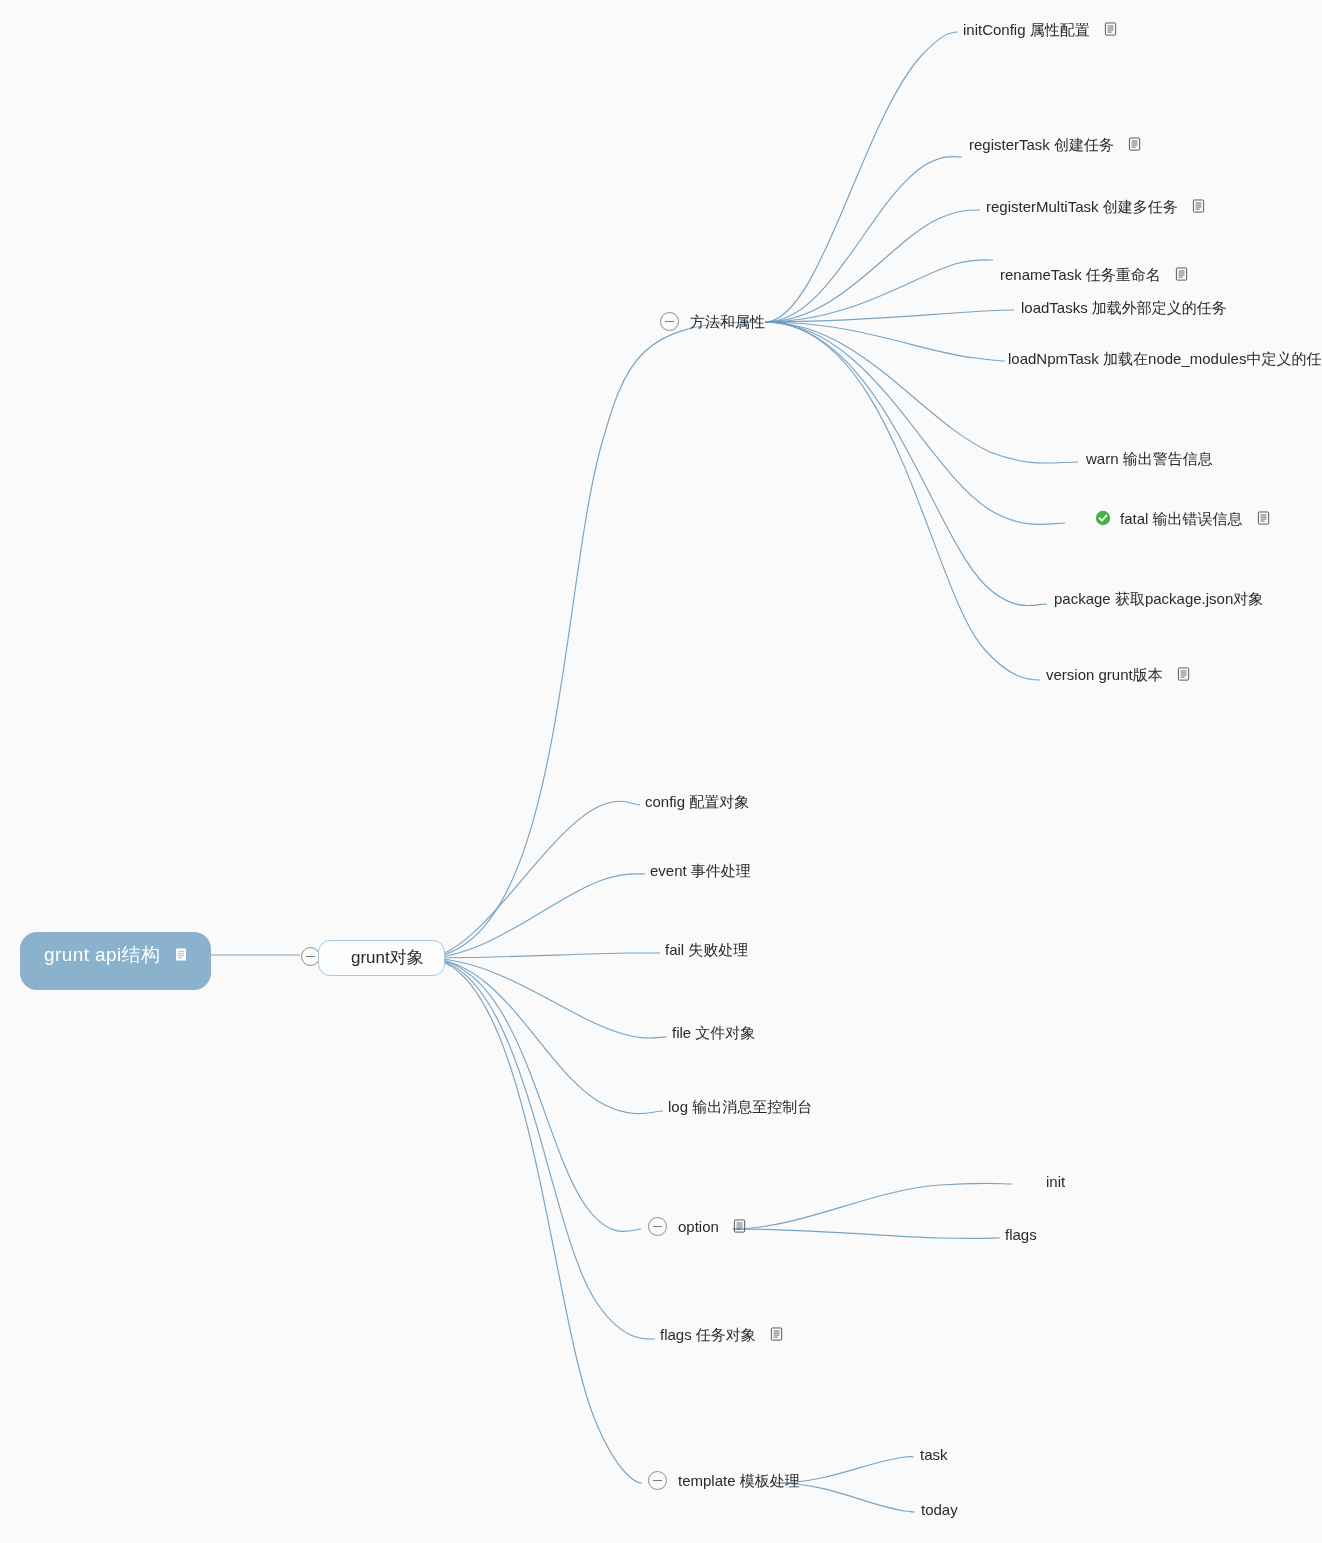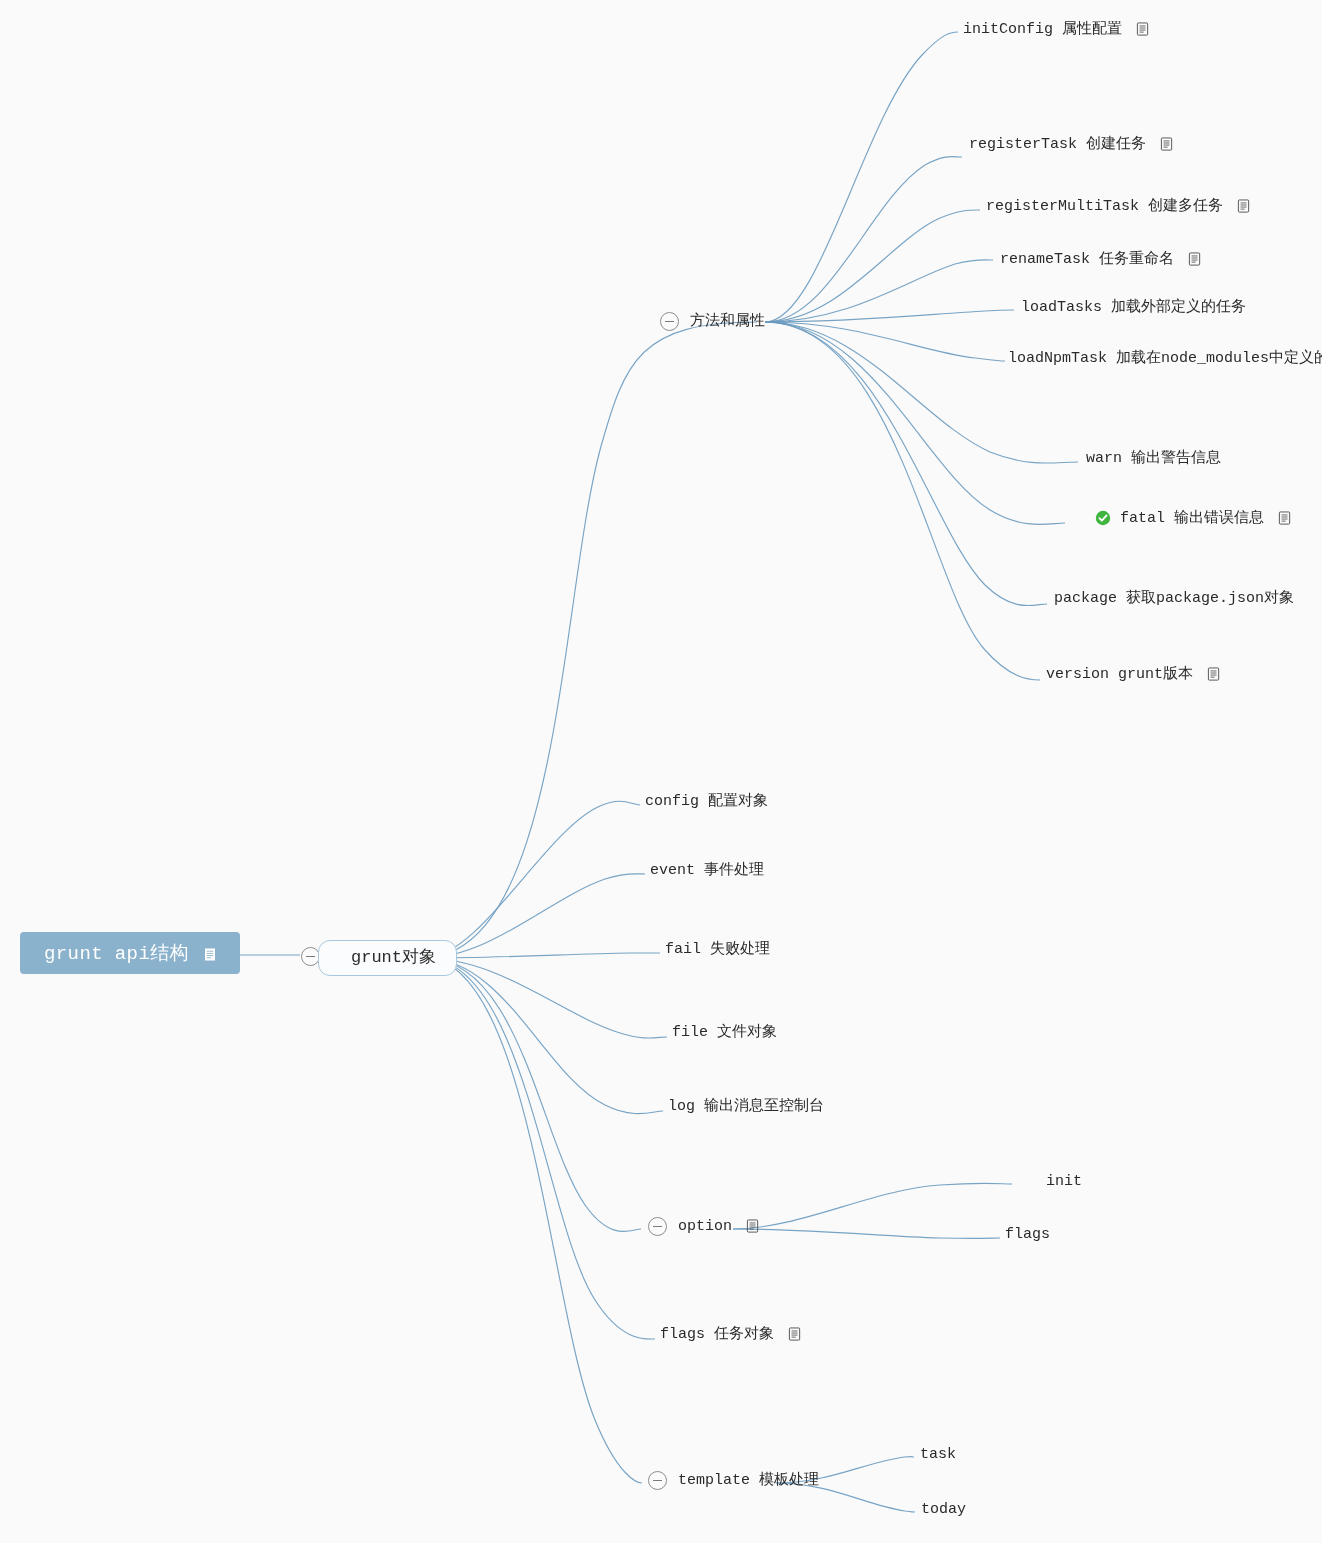--- a/index.html
+++ b/index.html
@@ -36,27 +36,26 @@
     opacity: 0.92;
   }
 
   
   .node {
     position: absolute;
     display: flex;
     align-items: center;
     white-space: nowrap;
     line-height: 1;
-    font-family: Liberation Mono, monospace;
   }
 
   .root-node {
     background: #8bb2cc;
-    border-radius: 4px;
-    padding: 13px 22px 10px 24px;
+    border-radius: 17px;
+    padding: 13px 22px 26px 24px;
     color: #ffffff;
     font-size: 19px;
     letter-spacing: 0.4px;
   }
   .root-label {
     font-size: 19px;
     color: #ffffff;
   }
 
   .box-node {
@@ -211,21 +210,21 @@
         <span class="note-icon">
           <svg width="14" height="15" viewBox="0 0 15 16" aria-hidden="true">
             <rect x="1.5" y="1" width="11" height="13" rx="1" fill="none" stroke="#4f4f4f" stroke-width="1"></rect>
             <line x1="3.8" y1="4.2" x2="10.2" y2="4.2" stroke="#4f4f4f" stroke-width="0.9"></line>
             <line x1="3.8" y1="6.4" x2="10.2" y2="6.4" stroke="#4f4f4f" stroke-width="0.9"></line>
             <line x1="3.8" y1="8.6" x2="10.2" y2="8.6" stroke="#4f4f4f" stroke-width="0.9"></line>
             <line x1="3.8" y1="10.8" x2="8.2" y2="10.8" stroke="#4f4f4f" stroke-width="0.9"></line>
           </svg>
         </span>
       </div>
-      <div class="node plain-node" style="left: 1000px; top: 252px; align-items: flex-end;">
+      <div class="node plain-node" style="left: 1000px; top: 267px; align-items: flex-end;">
         <span class="node-label">renameTask 任务重命名</span>
         <span class="note-icon">
           <svg width="14" height="15" viewBox="0 0 15 16" aria-hidden="true">
             <rect x="1.5" y="1" width="11" height="13" rx="1" fill="none" stroke="#4f4f4f" stroke-width="1"></rect>
             <line x1="3.8" y1="4.2" x2="10.2" y2="4.2" stroke="#4f4f4f" stroke-width="0.9"></line>
             <line x1="3.8" y1="6.4" x2="10.2" y2="6.4" stroke="#4f4f4f" stroke-width="0.9"></line>
             <line x1="3.8" y1="8.6" x2="10.2" y2="8.6" stroke="#4f4f4f" stroke-width="0.9"></line>
             <line x1="3.8" y1="10.8" x2="8.2" y2="10.8" stroke="#4f4f4f" stroke-width="0.9"></line>
           </svg>
         </span>

